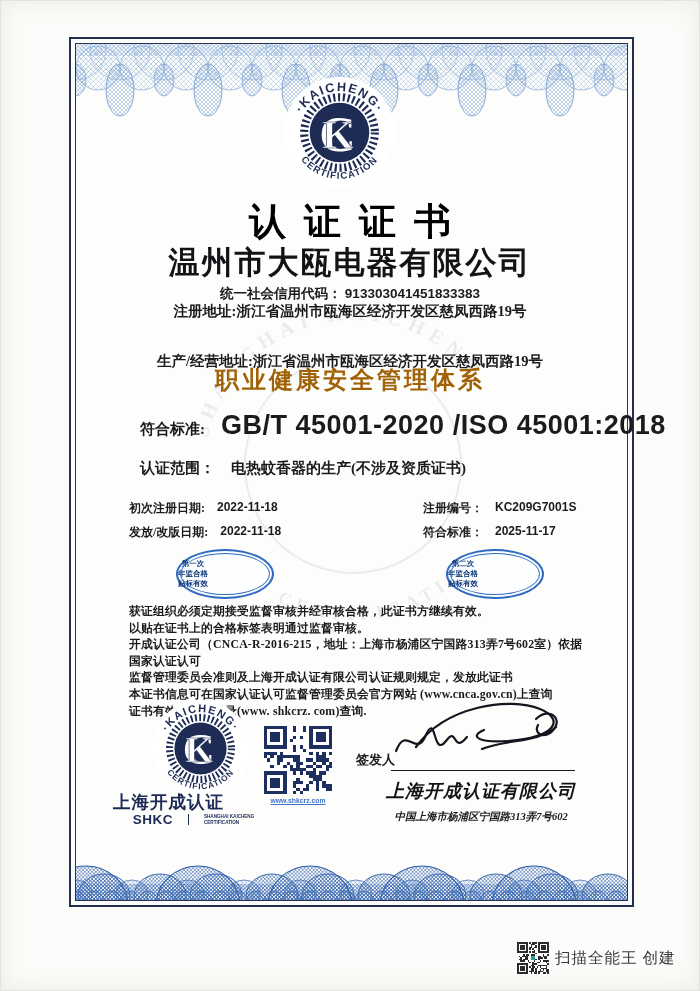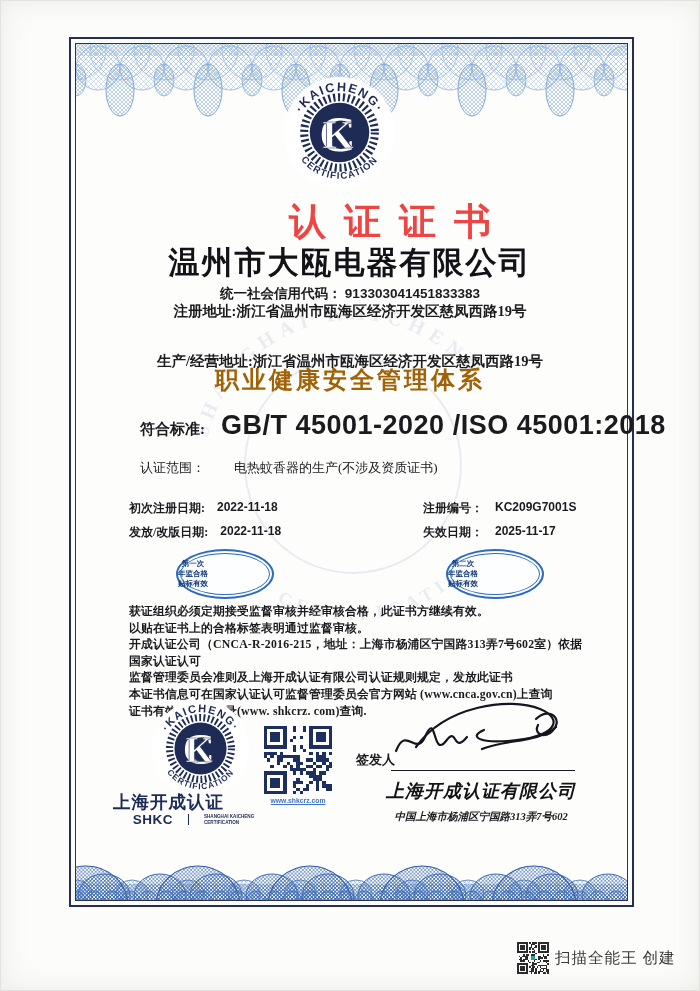--- a/index.html
+++ b/index.html
@@ -10,30 +10,30 @@
     font-family:"Liberation Sans", sans-serif;color:#1b1b1f;
   }
   .frame{position:absolute;left:69px;top:37px;width:561px;height:866px;
     border:2px solid #232e52;background:#fdfdfb;}
   .frame-inner{position:absolute;inset:4px;border:1px solid #2a3350;pointer-events:none;}
   .lace-top{position:absolute;left:5px;top:5px;width:551px;height:102px;}
   .lace-bottom{position:absolute;left:5px;bottom:5px;width:551px;height:66px;}
   .abs{position:absolute;}
   .center{left:70px;width:560px;text-align:center;}
   .cjk{font-family:"Liberation Serif", serif;}
-  .title{top:197px;font-size:37px;font-weight:800;letter-spacing:18px;text-indent:18px;color:#ef4444;margin-left:40px;}
+  .title{top:197px;font-size:37px;font-weight:800;letter-spacing:18px;text-indent:18px;color:#000000;}
   .company{top:242px;font-size:31px;font-weight:800;letter-spacing:2px;color:#121217;}
   .credit{top:285px;font-size:13.5px;font-weight:700;}
   .addr1{top:302px;font-size:14.5px;font-weight:700;}
   .addr2{top:352px;font-size:14.5px;font-weight:700;}
   .system{top:364px;font-size:24px;font-weight:800;letter-spacing:3px;color:#a16207;}
   .std-row{top:410px;left:140px;display:flex;align-items:baseline;gap:16px;}
   .std-label{font-size:15px;font-weight:700;}
   .std-value{font-size:27px;font-weight:800;letter-spacing:.5px;font-family:"Liberation Sans",sans-serif;}
-  .scope-row{top:459px;left:140px;display:flex;gap:29px;font-size:13px;font-weight:400;}
+  .scope-row{top:459px;left:140px;display:flex;gap:16px;font-size:15px;font-weight:700;}
   .dates{top:500px;font-size:12px;font-weight:700;}
   .d-left{left:129px;} .d-right{left:423px;}
   .d-row{display:flex;gap:12px;margin-bottom:7px;white-space:nowrap;}
   .oval{position:absolute;width:94px;height:46px;border:2px solid #2e6bc0;border-radius:50%;
     background:#fdfeff;display:flex;align-items:center;justify-content:flex-start;}
   .oval::before{content:"";position:absolute;inset:2px;border:1px solid #2e6bc0;border-radius:50%;}
   .oval .txt{font-size:7.5px;line-height:1.35;font-weight:700;color:#123a7a;text-align:center;}
   .terms{left:129px;top:603px;width:462px;font-size:11.8px;line-height:16.6px;font-weight:700;letter-spacing:.2px;}
   .brand{left:113px;top:790px;width:175px;text-align:left;font-size:17.5px;font-weight:800;color:#1c2a57;letter-spacing:1px;}
   .shkc-row{left:106px;top:812px;width:175px;display:flex;justify-content:center;align-items:center;gap:15px;color:#1c2a57;}
@@ -240,21 +240,21 @@
       <span>发放/改版日期:</span>
       <span style="font-family:'Liberation Sans',sans-serif">2022-11-18</span>
     </div>
   </div>
   <div class="abs dates d-right cjk">
     <div class="d-row">
       <span>注册编号：</span>
       <span style="font-family:'Liberation Sans',sans-serif">KC209G7001S</span>
     </div>
     <div class="d-row">
-      <span>失效日期：</span>
+      <span>符合标准：</span>
       <span style="font-family:'Liberation Sans',sans-serif">2025-11-17</span>
     </div>
   </div>
 
   <div class="oval cjk" style="left:176px;top:549px">
     <div class="txt">
       <div>第一次</div>
       <div>年监合格</div>
       <div>贴标有效</div>
     </div>

